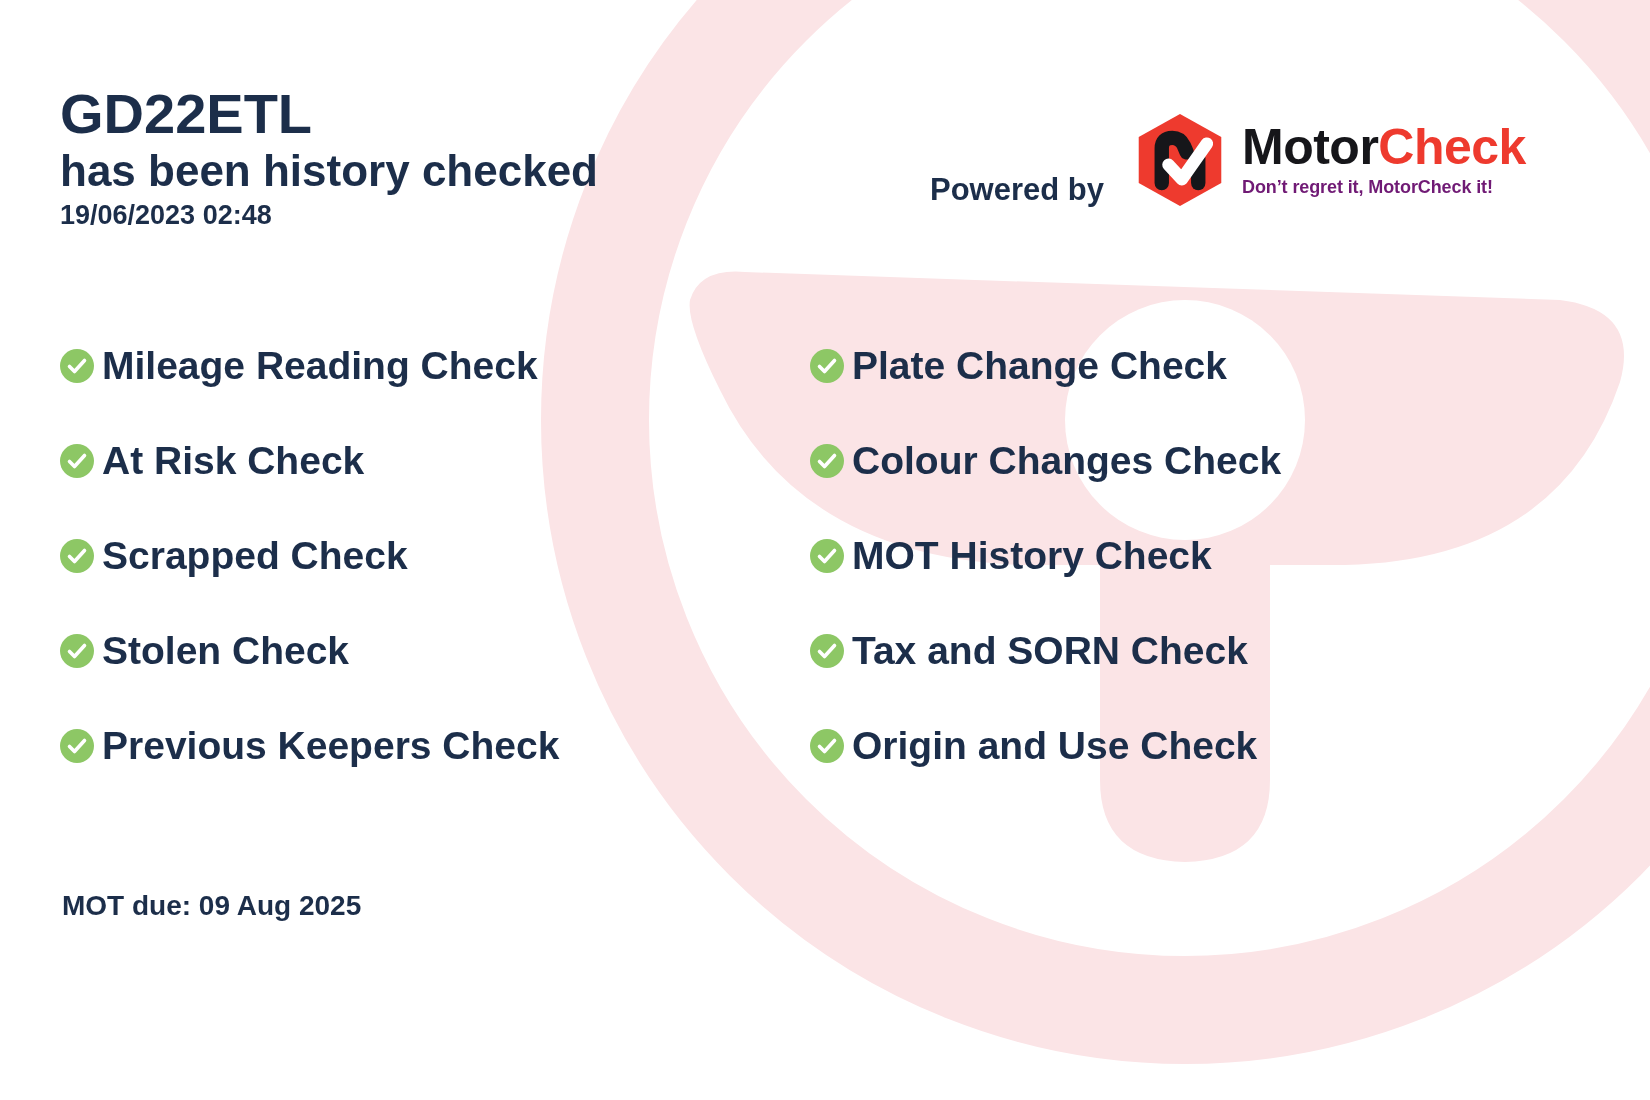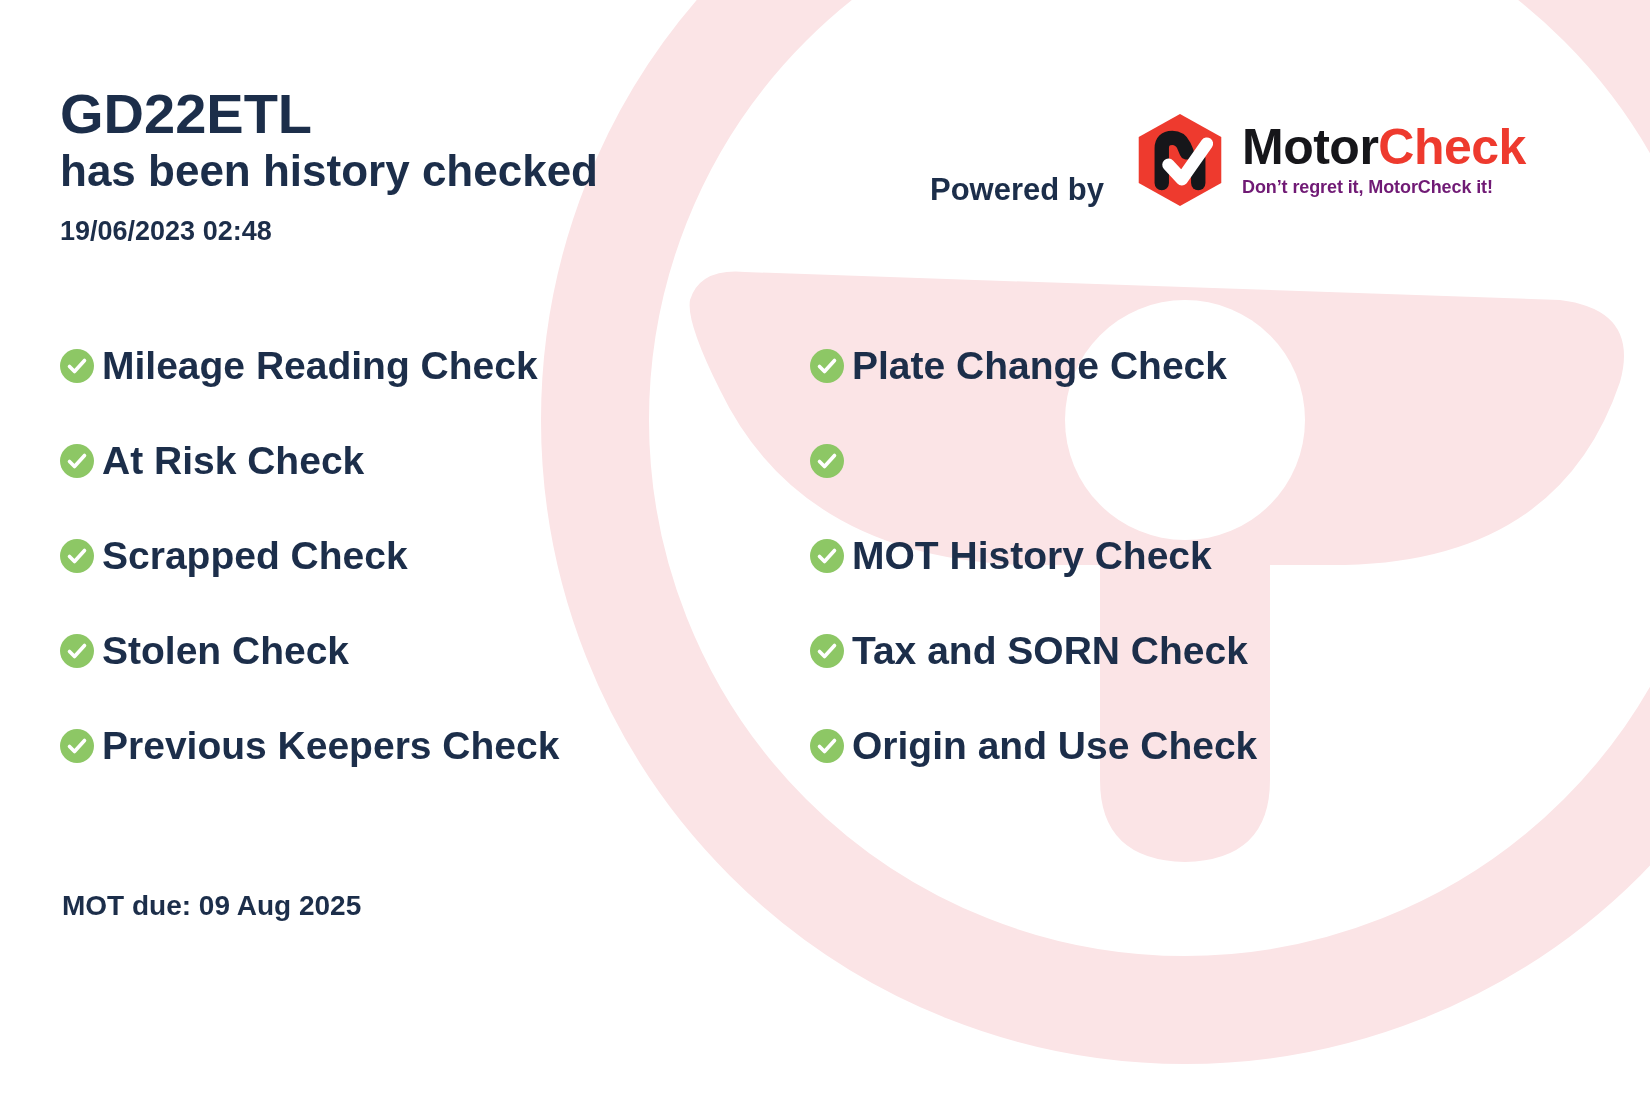--- a/index.html
+++ b/index.html
@@ -49,21 +49,21 @@
     font-weight: 700;
     color: #1c2e4a;
     line-height: 1.12;
     margin-top: 2px;
     white-space: nowrap;
   }
   .timestamp {
     font-size: 27px;
     font-weight: 700;
     color: #1c2e4a;
-    margin-top: 20px;
+    margin-top: 4px;
     white-space: nowrap;
   }
 
   
   .powered-wrap {
     position: absolute;
     top: 112px;
     left: 930px;
     display: flex;
     align-items: flex-end;
@@ -266,20 +266,21 @@
             <path d="M9.5 17.5 L14.5 22.5 L24.5 11.5" fill="none" stroke="#ffffff" stroke-width="3.6" stroke-linecap="round" stroke-linejoin="round"></path>
           </svg>
         <span class="check-label">Plate Change Check</span>
       </div>
 
       <div class="check-row">
         <svg class="check-icon" viewBox="0 0 34 34">
             <circle cx="17" cy="17" r="17" fill="#8dc765"></circle>
             <path d="M9.5 17.5 L14.5 22.5 L24.5 11.5" fill="none" stroke="#ffffff" stroke-width="3.6" stroke-linecap="round" stroke-linejoin="round"></path>
           </svg>
+        <span class="check-label">Colour Changes Check</span>
       </div>
 
       <div class="check-row">
         <svg class="check-icon" viewBox="0 0 34 34">
             <circle cx="17" cy="17" r="17" fill="#8dc765"></circle>
             <path d="M9.5 17.5 L14.5 22.5 L24.5 11.5" fill="none" stroke="#ffffff" stroke-width="3.6" stroke-linecap="round" stroke-linejoin="round"></path>
           </svg>
         <span class="check-label">MOT History Check</span>
       </div>
 

